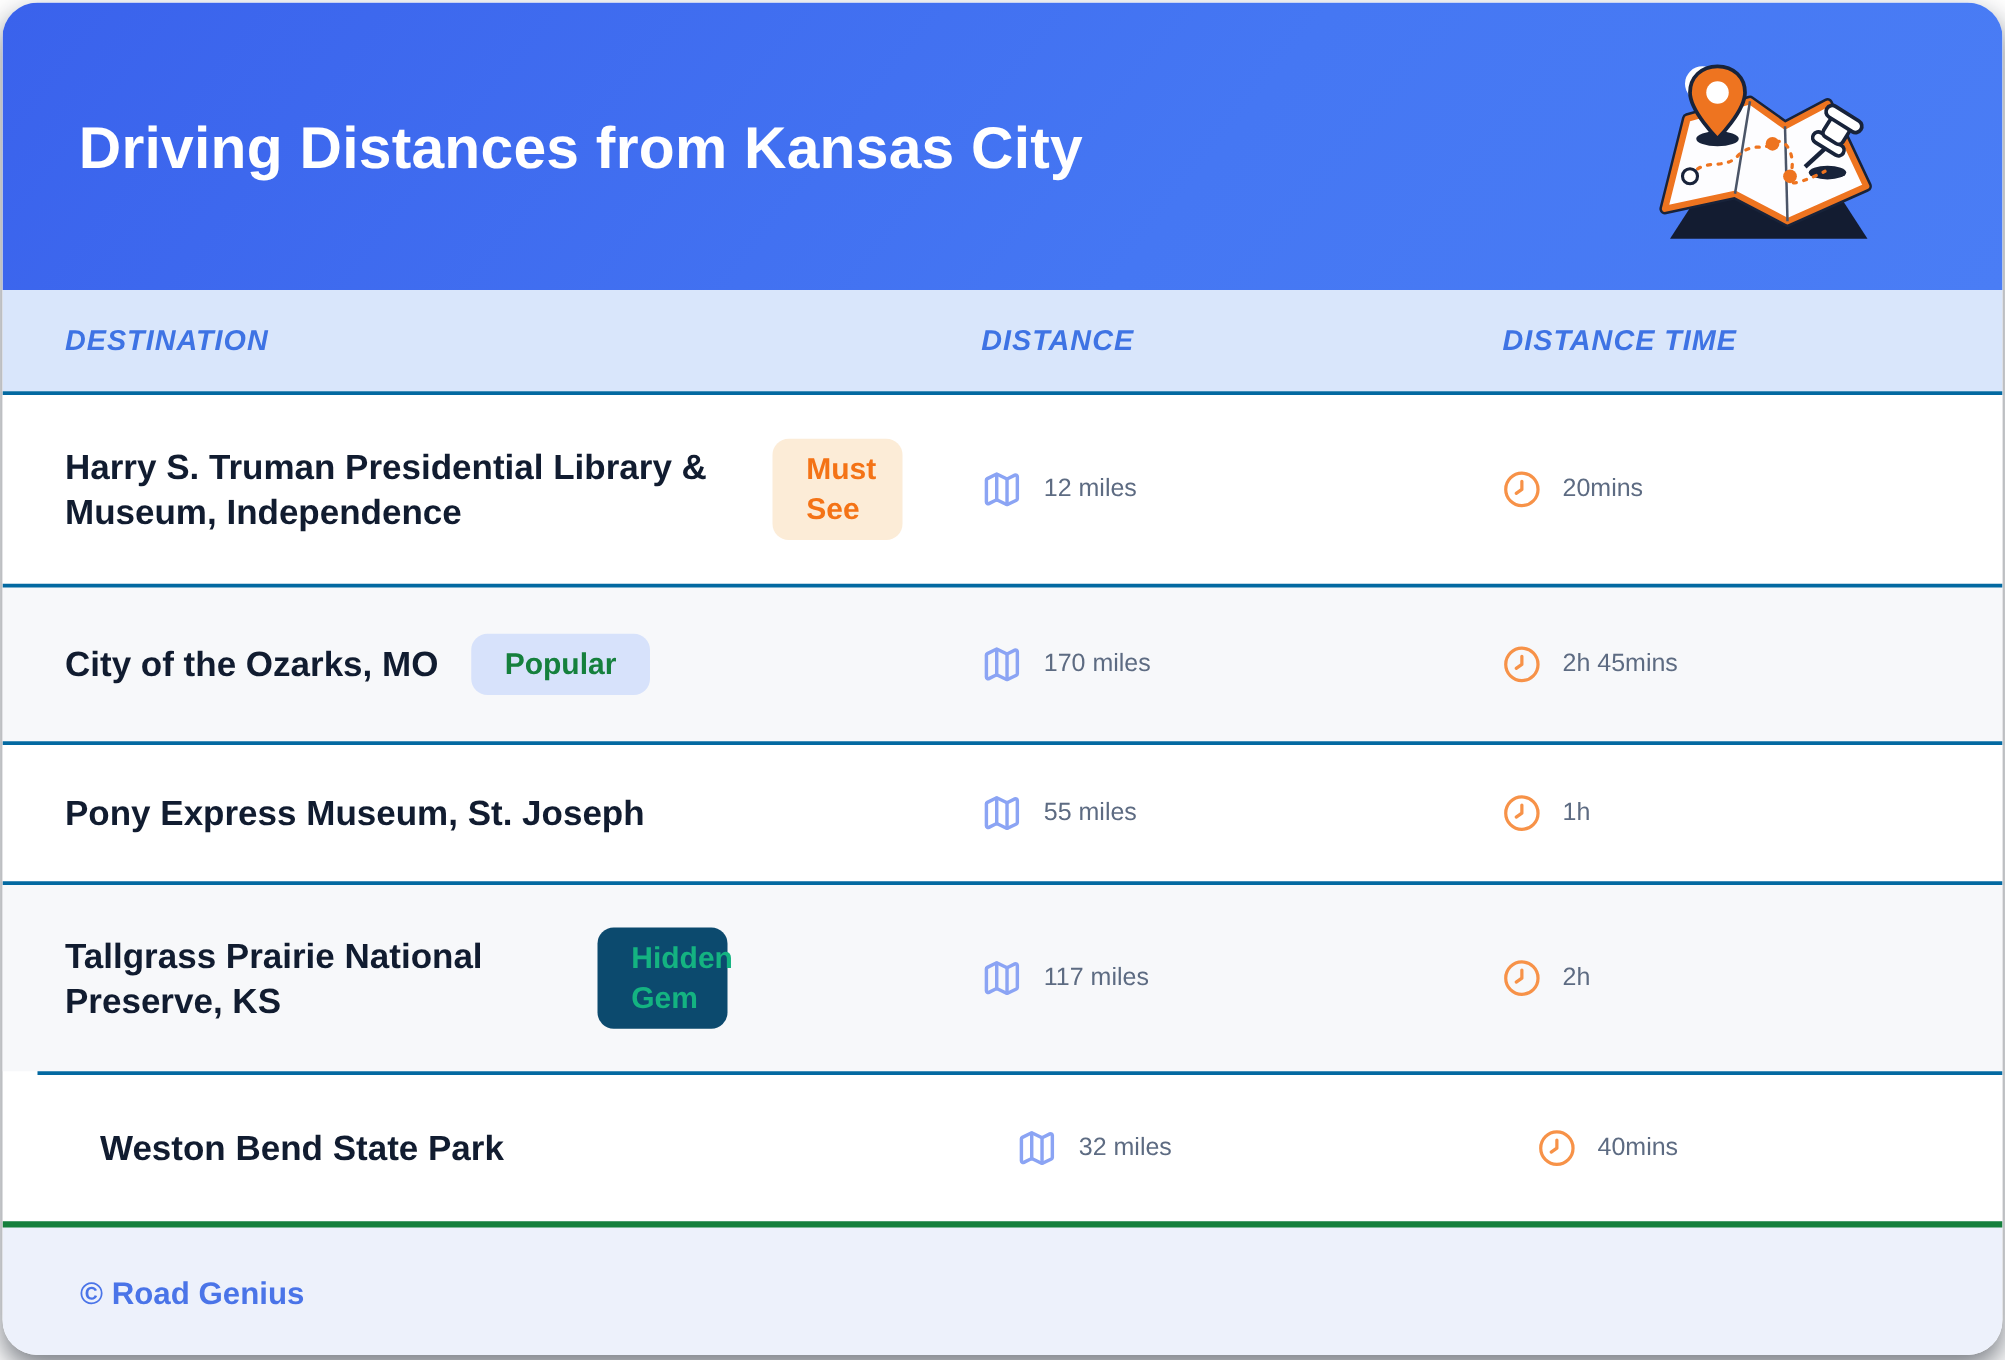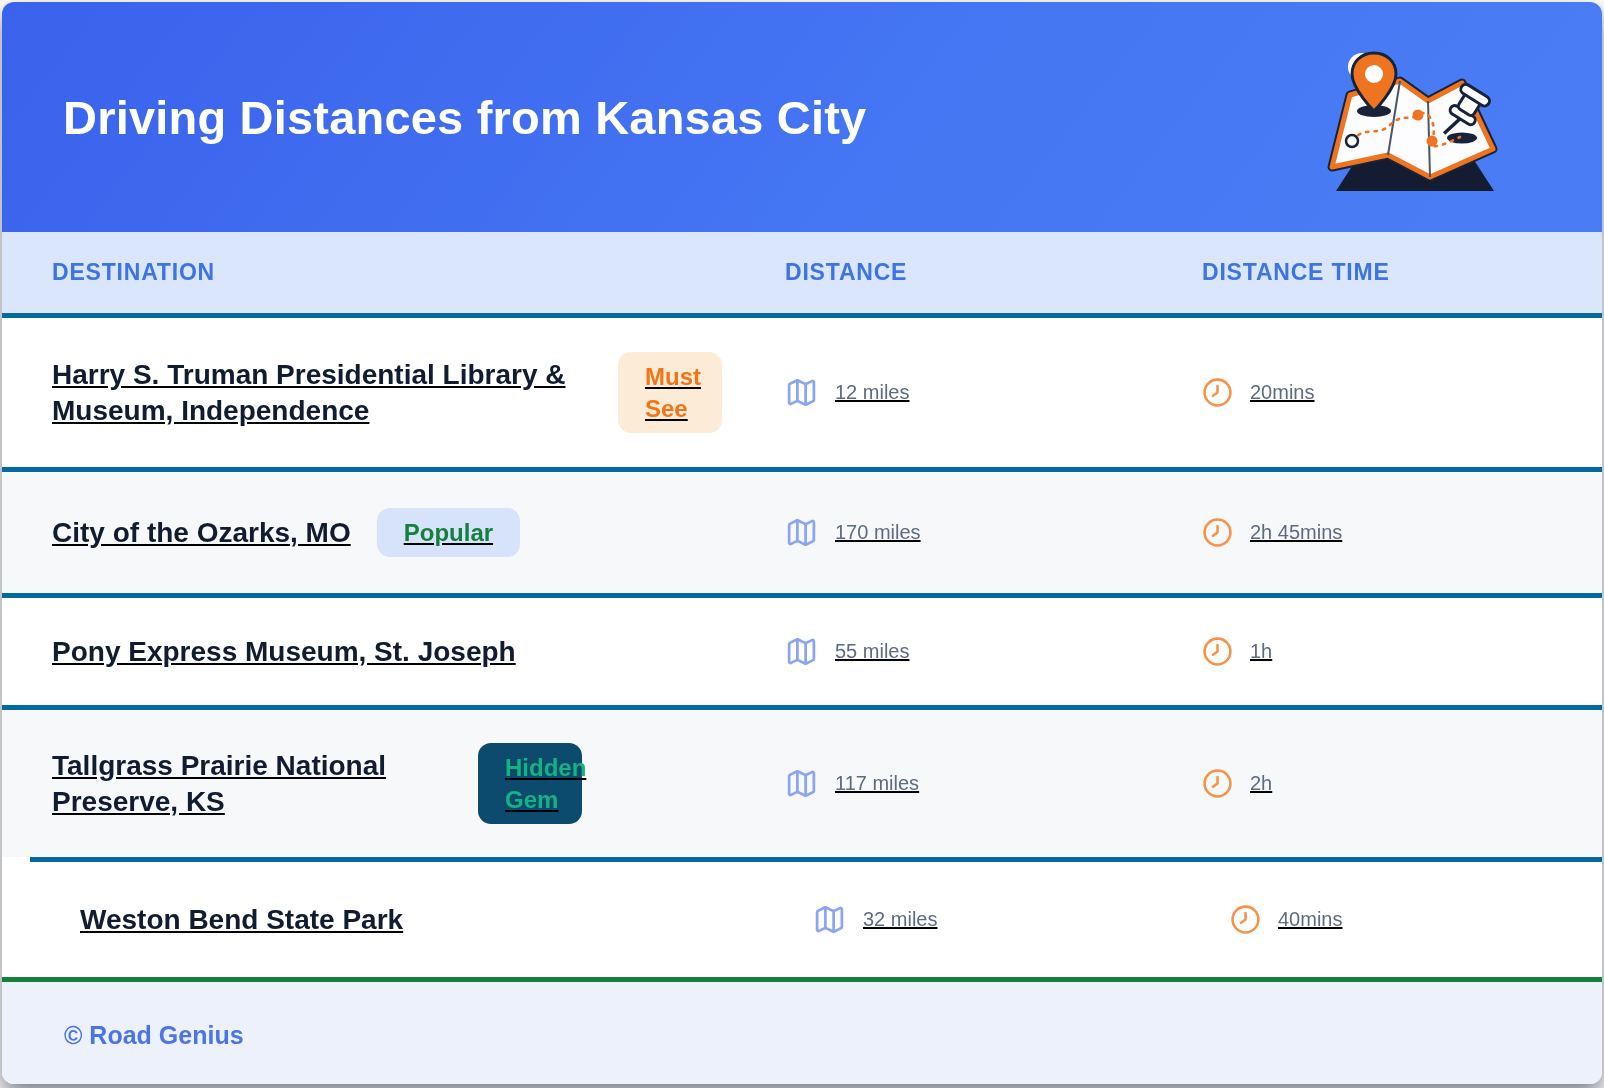--- a/index.html
+++ b/index.html
@@ -5,21 +5,21 @@
   * { margin: 0; padding: 0; box-sizing: border-box; }
   html, body { width: 1604px; height: 1088px; }
   body {
     font-family: "Liberation Sans", "DejaVu Sans", sans-serif;
     background: #ffffff;
     padding: 2px;
   }
   .card {
     width: 1600px;
     height: 1082px;
-    border-radius: 12px;
+    border-radius: 28px;
     overflow: hidden;
     background: #ffffff;
     box-shadow: 0 10px 22px rgba(10, 16, 30, 0.55);
     display: flex;
     flex-direction: column;
   }
   
   .hero {
     height: 230px;
     flex: 0 0 230px;
@@ -45,24 +45,25 @@
   .cols-head {
     height: 81px;
     flex: 0 0 81px;
     background: #d9e6fb;
   }
   .col-label {
     color: #3e73e4;
     font-size: 23px;
     font-weight: bold;
     letter-spacing: 0.8px;
+    font-style: italic;
   }
   .cols-head .col-label:first-child { padding-left: 50px; }
   .rows { flex: 1 1 auto; display: flex; flex-direction: column; }
-  .row { background: #ffffff; border-top: 5px solid #0369a1; text-decoration: underline; }
+  .row { background: #ffffff; border-top: 3px solid #0369a1; }
   .row.alt { background: #f7f8fa; }
   .row.h1 { flex: 0 0 154px; }
   .row.h2 { flex: 0 0 126px; }
   .row.h3 { flex: 0 0 112px; }
   .row.h4 { flex: 0 0 152px; }
   .row.h5 { flex: 0 0 120px; margin-left: 28px; }
   .dest-cell {
     display: flex;
     align-items: center;
     gap: 26px;

